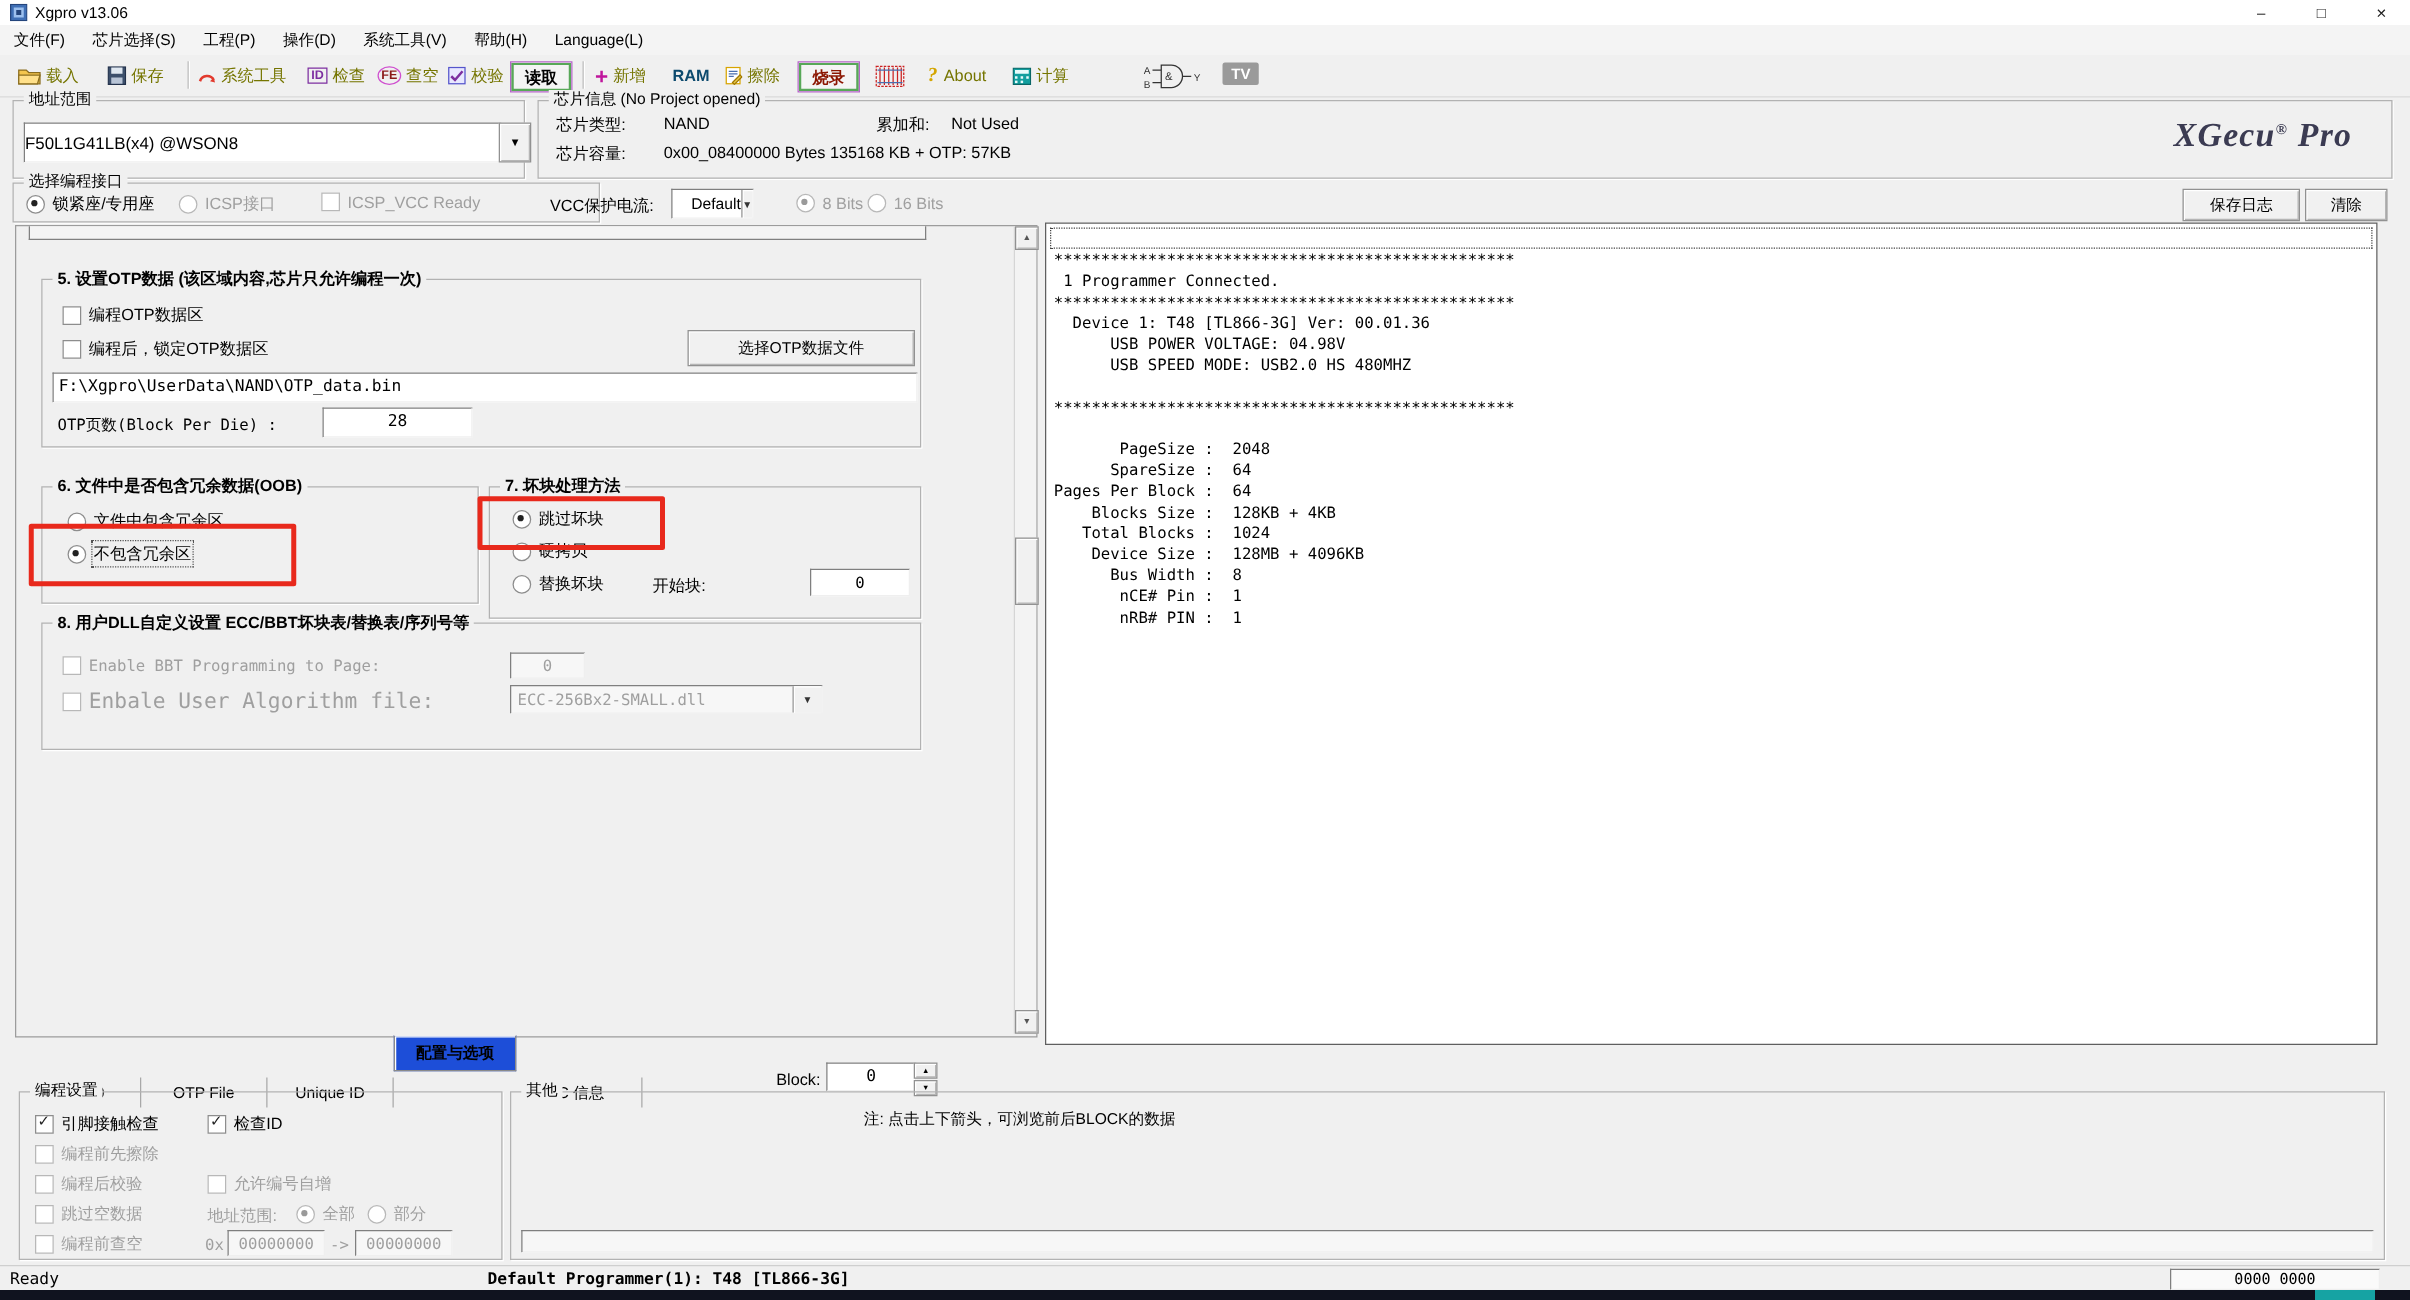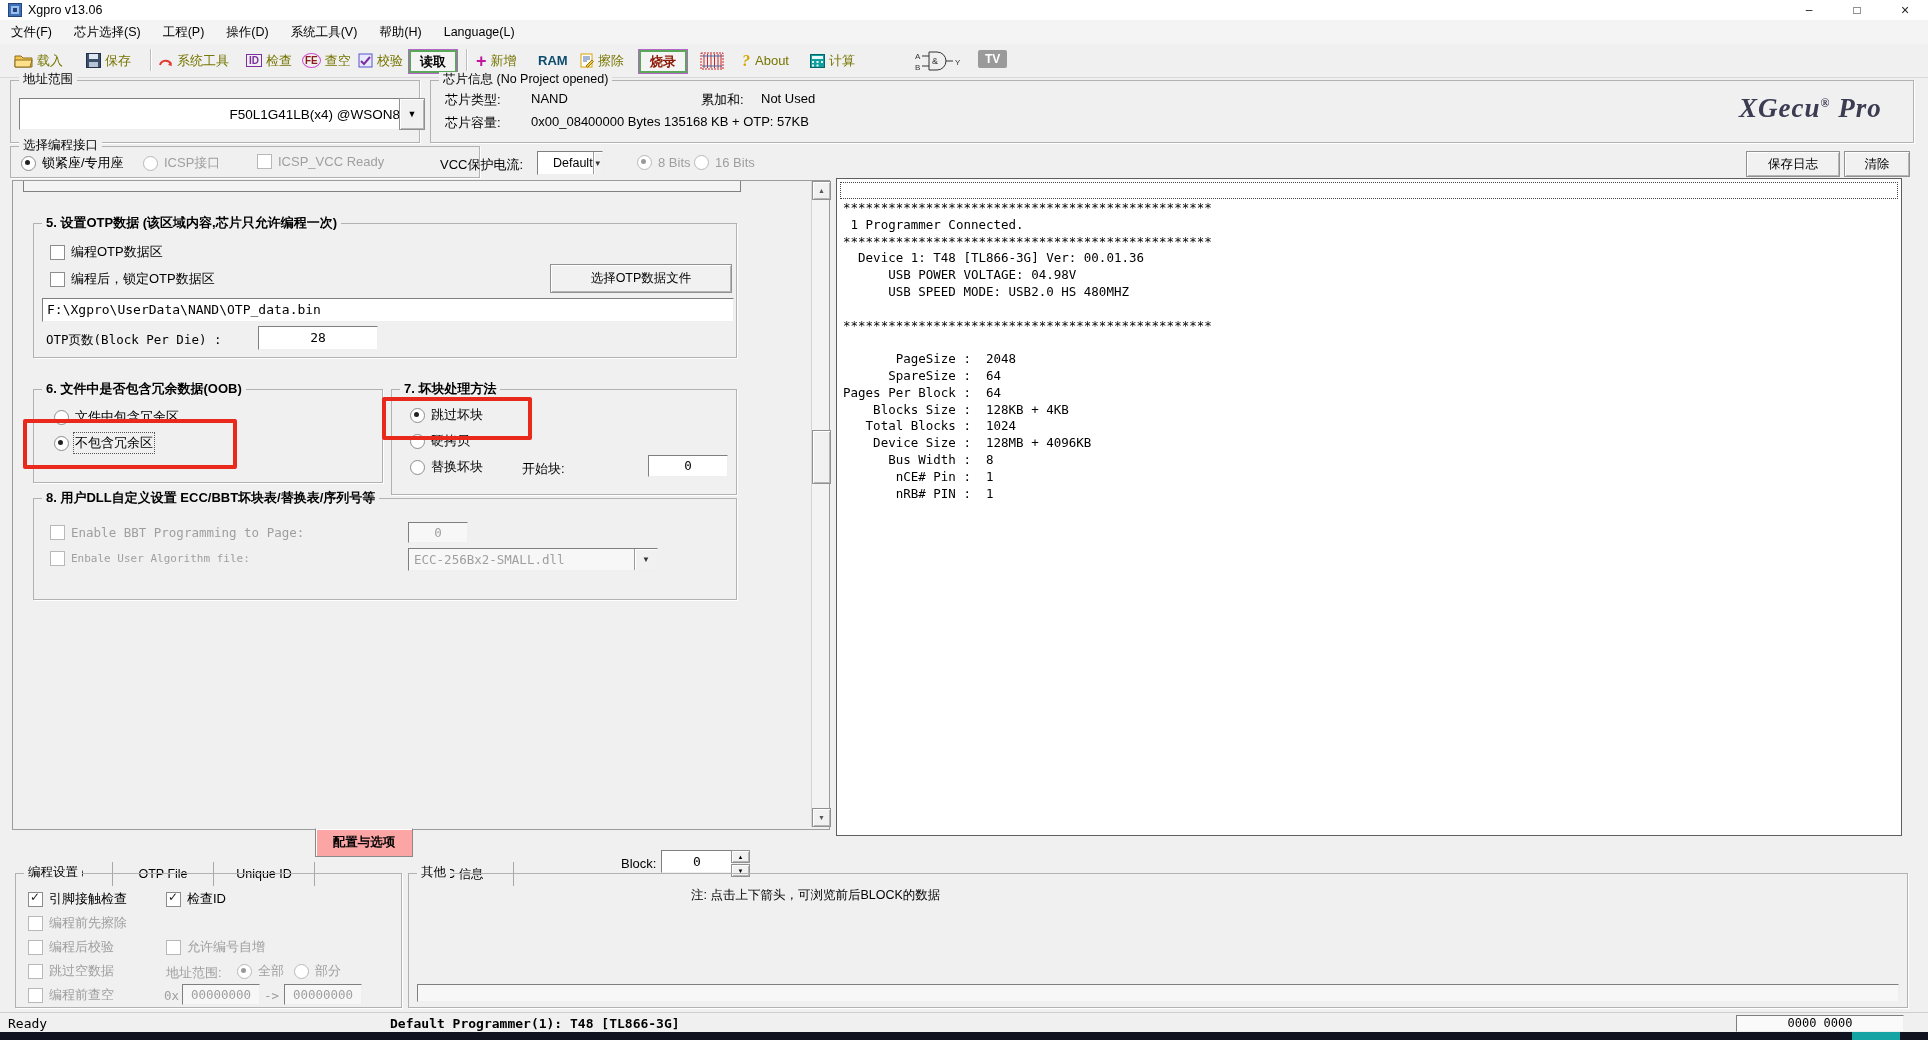--- a/index.html
+++ b/index.html
@@ -33,21 +33,21 @@
   .radio{display:inline-block;width:13px;height:13px;background:#fff;border:1px solid #8d8d8d;border-radius:50%;position:relative;flex:none;}
   .radio.on::after{content:"";position:absolute;left:3px;top:3px;width:5px;height:5px;border-radius:50%;background:#222;}
   .radio.dsb{border-color:#b8b8b8;}
   .radio.dsb.on::after{background:#9a9a9a;}
   .dis{color:#9f9f9f;}
   .drop{width:22px;background:#f1f1f1;border-left:1px solid #9a9a9a;box-shadow:inset 1px 1px 0 #fff;display:flex;align-items:center;justify-content:center;font-size:8px;color:#333;}
   .redbox{position:absolute;border:4px solid #e8291c;border-radius:2px;z-index:20;}
   .dotfocus{outline:1px dotted #555;outline-offset:1px;}
   
   .tab{height:24px;display:flex;align-items:center;justify-content:center;font-size:12.5px;border-right:1px solid #a8a8a8;margin-top:32px;}
-  .tab.active{background:#fca5a5;border:1px solid #8a8a8a;border-top:1px solid #f0f0f0;font-weight:bold;margin-top:-2px;height:27px;box-shadow:1px 1px 0 #fff inset;z-index:5;}
+  .tab.active{background:#1d4ed8;border:1px solid #8a8a8a;border-top:1px solid #f0f0f0;font-weight:bold;margin-top:-2px;height:27px;box-shadow:1px 1px 0 #fff inset;z-index:5;}
   
   .sbbtn{width:17px;height:17px;font-size:7px;color:#555;}
   .logo{font-family:"Liberation Serif","DejaVu Serif",serif;font-style:italic;font-weight:bold;color:#3b3b52;font-size:27px;letter-spacing:1px;}
 </style>
 </head>
 <body>
 
 <div id="root">
 
   <div class="abs titlebar">
@@ -162,21 +162,21 @@
           <path d="M31 11 h7" stroke="#333"></path>
           <text x="40" y="15" font-size="8" fill="#333">Y</text>
         </svg>
     </div>
     <div class="abs" style="left:978px;top:6px;background:#9a9a9a;color:#fff;font-weight:bold;font-size:12px;padding:2px 7px;border-radius:2px">TV</div>
   </div>
 
   <div class="grp" style="left:10px;top:80px;width:408px;height:61px">
     <div class="lg">地址范围</div>
     <div class="abs inp" style="left:8px;top:17px;width:380px;height:30px;display:flex;align-items:center">
-      <div style="flex:1;text-align:right;font-size:13.5px">F50L1G41LB(x4)  @WSON8</div>
+      <div style="flex:1;text-align:left;font-size:13.5px">F50L1G41LB(x4)  @WSON8</div>
     </div>
     <div class="abs b3" style="left:388px;top:17px;width:24px;height:30px;font-size:9px">▼</div>
   </div>
 
   <div class="grp" style="left:430px;top:80px;width:1482px;height:61px">
     <div class="lg">芯片信息 (No Project opened)</div>
     <span class="abs" style="left:14px;top:10px">芯片类型:</span>
     <span class="abs" style="left:100px;top:10px">NAND</span>
     <span class="abs" style="left:270px;top:10px">累加和:</span>
     <span class="abs" style="left:330px;top:10px">Not Used</span>
@@ -269,21 +269,21 @@
 
     <div class="grp" style="left:20px;top:317px;width:702px;height:100px">
       <div class="lg lgb">8. 用户DLL自定义设置 ECC/BBT坏块表/替换表/序列号等</div>
       <div class="row abs mono" style="left:16px;top:26px">
         <span class="cb dsb"></span>
         <span class="dis" style="font-size:12.5px">Enable BBT Programming to Page:</span>
       </div>
       <div class="abs inp mono dis" style="left:374px;top:23px;width:58px;height:19px;line-height:19px;text-align:center;font-size:12.5px;background:#f7f7f7">0</div>
       <div class="row abs mono" style="left:16px;top:52px">
         <span class="cb dsb"></span>
-        <span class="dis" style="font-size:11px">Enbale User Algorithm file:</span>
+        <span class="dis" style="font-size:17px">Enbale User Algorithm file:</span>
       </div>
       <div class="abs inp" style="left:374px;top:49px;width:248px;height:21px;display:flex;align-items:center;background:#f7f7f7">
         <div class="mono dis" style="flex:1;padding-left:5px;font-size:12.5px">ECC-256Bx2-SMALL.dll</div>
         <div class="drop dis" style="height:100%">▼</div>
       </div>
     </div>
 
     <div class="redbox" style="left:10px;top:238px;width:206px;height:42px"></div>
     <div class="redbox" style="left:369px;top:216px;width:142px;height:35px"></div>
 

